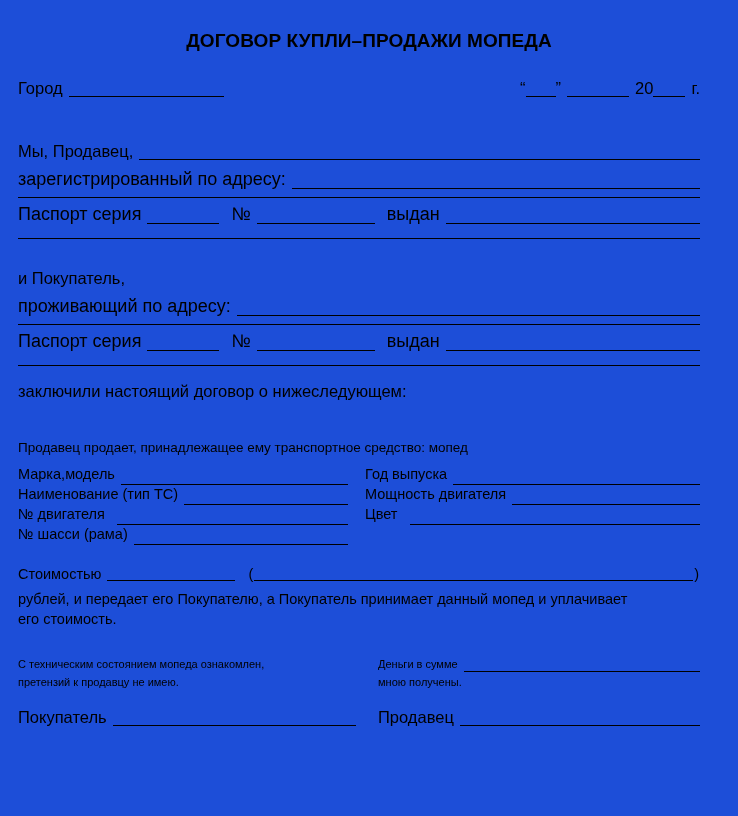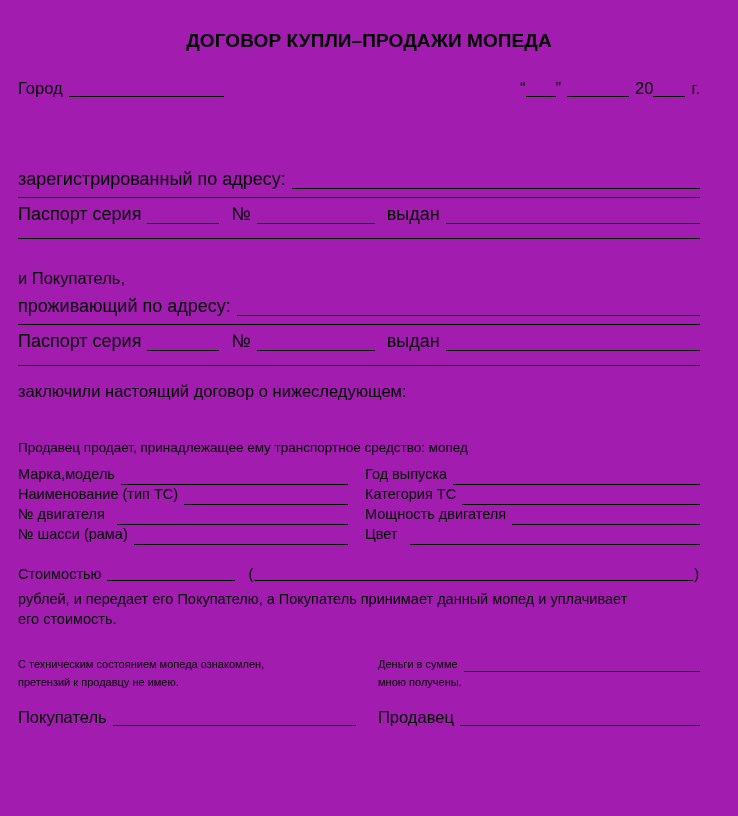--- a/index.html
+++ b/index.html
@@ -9,21 +9,21 @@
     background: #ffffff;
   }
   body {
     font-family: "Liberation Sans", sans-serif;
     color: #000000;
   }
   #page {
     position: relative;
     width: 738px;
     height: 816px;
-    background: #a21caf;
+    background: #1d4ed8;
     overflow: hidden;
     box-sizing: border-box;
   }
 
   
   .doc-title {
     position: absolute;
     left: 0;
     top: 30px;
     width: 738px;
@@ -116,20 +116,25 @@
     <span class="lbl">”</span>
     <span class="sp"></span>
     <span class="blank" style="width:62px;"></span>
     <span class="sp"></span>
     <span class="lbl">20</span>
     <span class="blank" style="width:32px;"></span>
     <span class="sp"></span>
     <span class="lbl">г.</span>
   </div>
 
+  <div class="row big" style="top:142px;">
+    <span class="lbl">Мы, Продавец,</span>
+    <span class="sp"></span>
+    <span class="blank grow"></span>
+  </div>
 
   <div class="row small" style="top:169px;">
     <span class="lbl">зарегистрированный по адресу:</span>
     <span class="sp"></span>
     <span class="blank grow"></span>
   </div>
 
   <div class="rule" style="top:197px;"></div>
 
   <div class="row small" style="top:204px;">
@@ -201,25 +206,20 @@
     <div class="spec-line">
       <span class="lbl">№ шасси (рама)</span>
       <span class="sp"></span>
       <span class="blank grow"></span>
     </div>
   </div>
 
   <div class="spec-col right" style="top:466px;">
     <div class="spec-line">
       <span class="lbl">Год выпуска</span>
-      <span class="sp"></span>
-      <span class="blank grow"></span>
-    </div>
-    <div class="spec-line">
-      <span class="lbl">Категория ТС</span>
       <span class="sp"></span>
       <span class="blank grow"></span>
     </div>
     <div class="spec-line">
       <span class="lbl">Мощность двигателя</span>
       <span class="sp"></span>
       <span class="blank grow"></span>
     </div>
     <div class="spec-line">
       <span class="lbl">Цвет</span>

